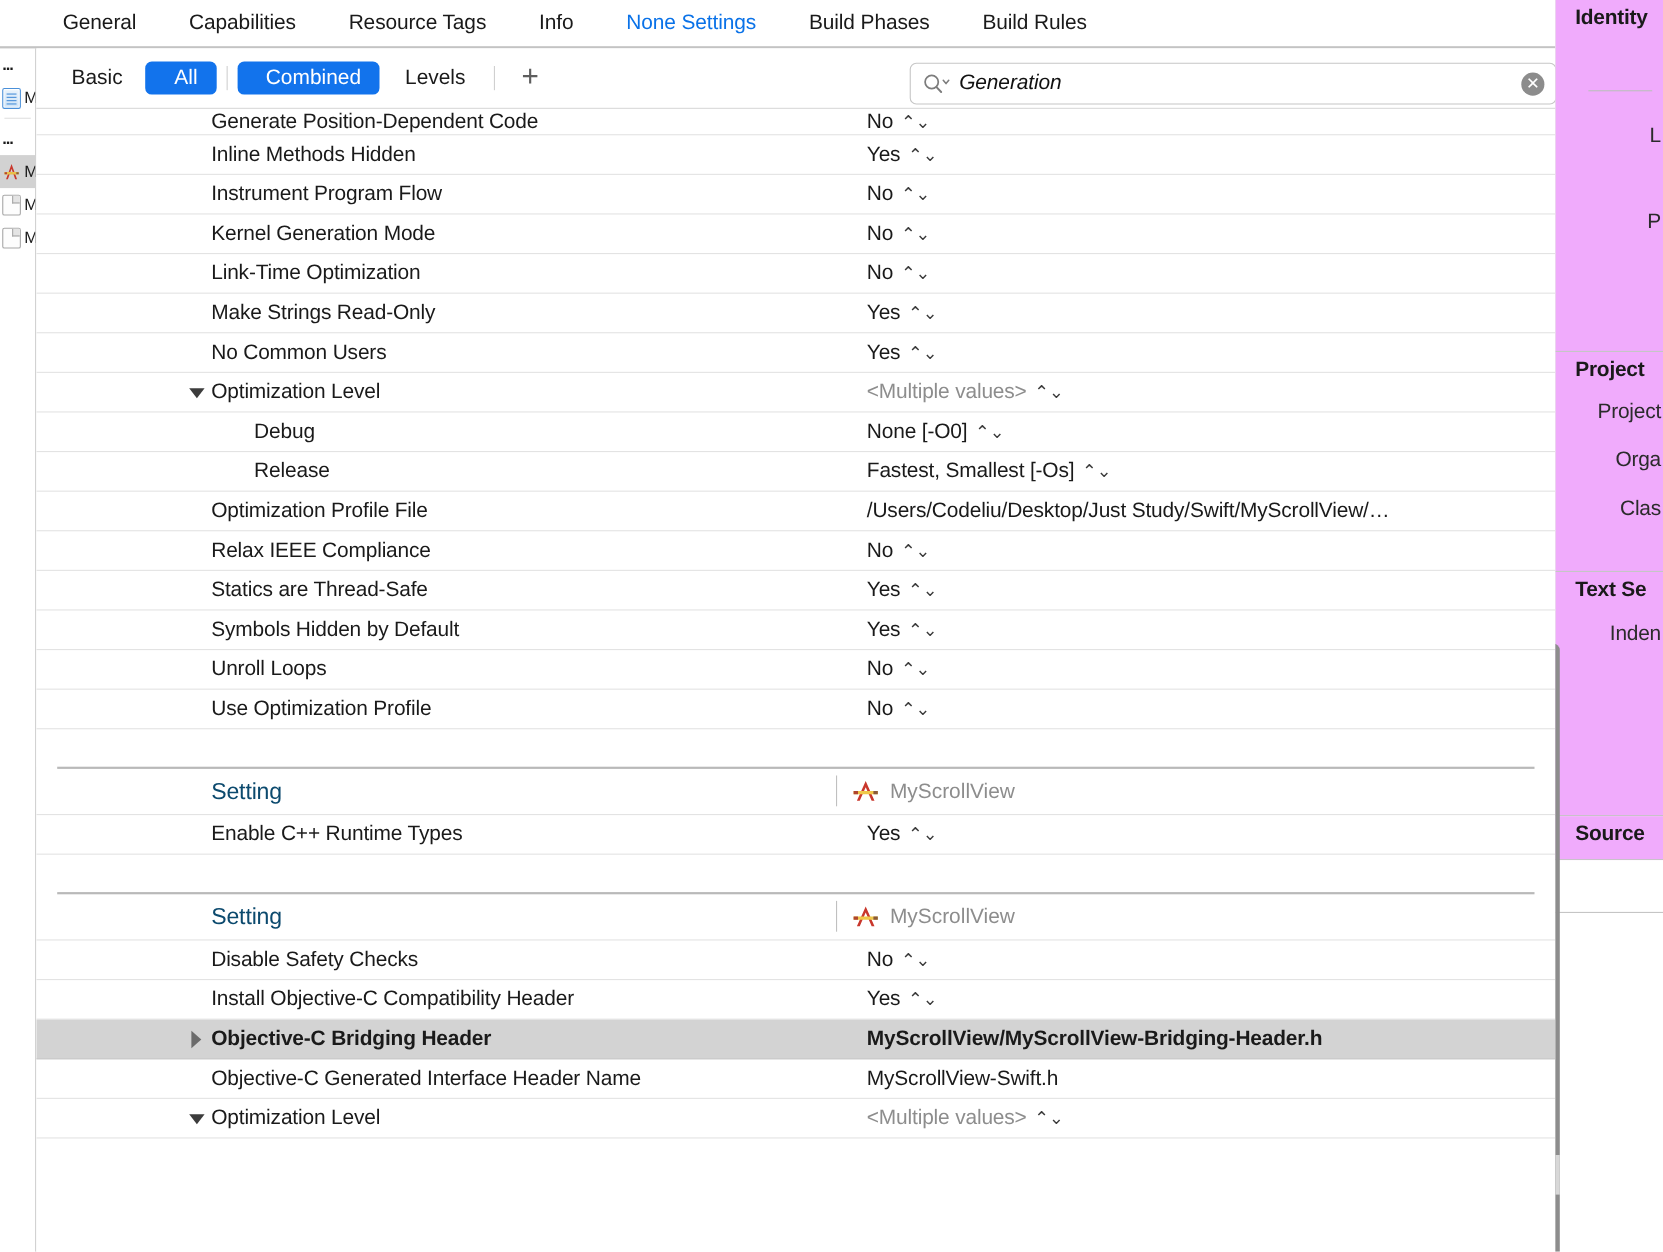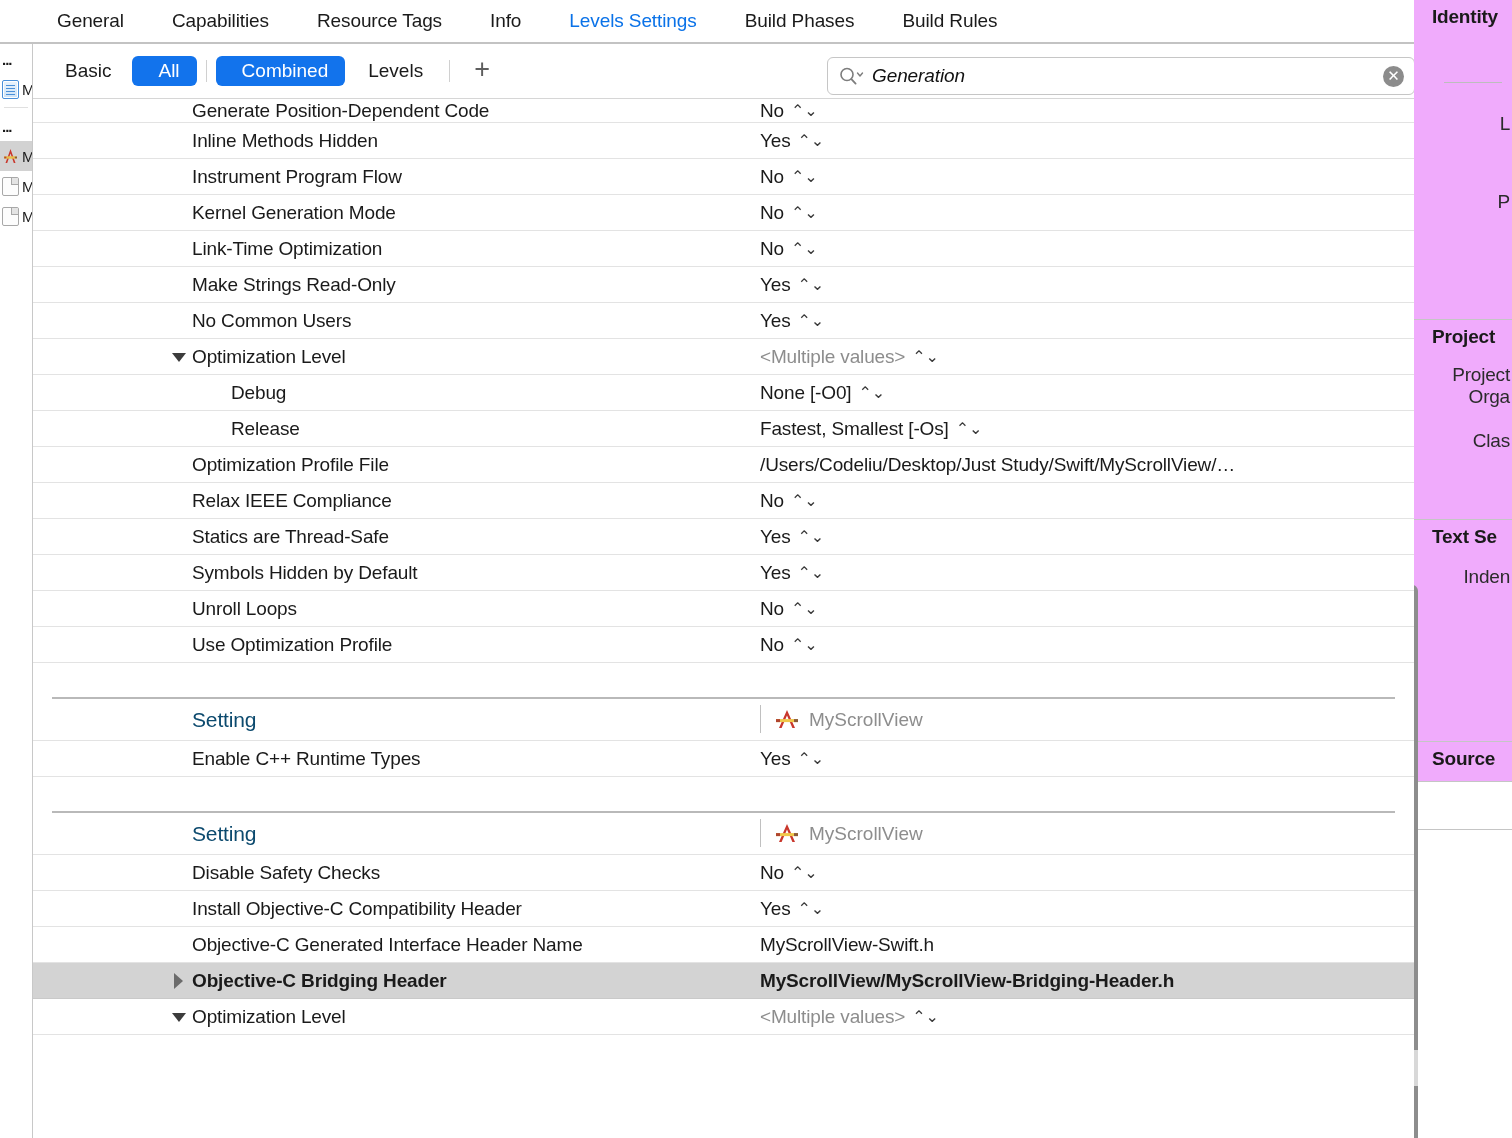--- a/index.html
+++ b/index.html
@@ -94,20 +94,21 @@
   }
 
   
   .tablewrap {
     position:absolute; left:33px; top:99px; width:1381px; height:1039px;
     background:#fff; overflow:hidden;
   }
   .row {
     position:relative; height:36px; display:flex; align-items:center;
     border-bottom:1px solid #e3e3e3;
+    gap:28px;
   }
   .row.first-clip { height:24px; align-items:flex-end; }
   .row.selected { background:#d3d3d3; border-bottom:1px solid #c9c9c9; }
   .row .name {
     width:727px; flex:0 0 727px; font-size:19px; color:#1a1a1a;
     padding-left:159px; letter-spacing:-.15px; white-space:nowrap;
     position:relative;
   }
   .row .name.indent1 { padding-left:198px; }
   .row.selected .name { font-weight:700; }
@@ -224,21 +225,21 @@
       <span class="nav-label">M</span>
     </div>
   </div>
 
   <div class="tabbar">
     <div style="width:33px"></div>
     <div class="tab">General</div>
     <div class="tab">Capabilities</div>
     <div class="tab">Resource Tags</div>
     <div class="tab">Info</div>
-    <div class="tab active">Levels Settings</div>
+    <div class="tab active">None Settings</div>
     <div class="tab">Build Phases</div>
     <div class="tab">Build Rules</div>
   </div>
   <div class="tabbar-underline"></div>
 
   <div class="filterbar">
     <div class="fb-basic">Basic</div>
     <div class="seg on">All</div>
     <div class="seg-div"></div>
     <div class="seg on">Combined</div>
@@ -422,31 +423,31 @@
           <span class="stepper">⌃⌄</span>
         </div>
     </div>
     <div class="row">
       <div class="name">Install Objective-C Compatibility Header</div>
       <div class="val">
           <span>Yes</span>
           <span class="stepper">⌃⌄</span>
         </div>
     </div>
-    <div class="row">
-      <div class="name">Objective-C Generated Interface Header Name</div>
-      <div class="val">
-          <span>MyScrollView-Swift.h</span>
-        </div>
-    </div>
     <div class="row selected">
       <span class="tri tri-right"></span>
       <div class="name">Objective-C Bridging Header</div>
       <div class="val">
           <span>MyScrollView/MyScrollView-Bridging-Header.h</span>
+        </div>
+    </div>
+    <div class="row">
+      <div class="name">Objective-C Generated Interface Header Name</div>
+      <div class="val">
+          <span>MyScrollView-Swift.h</span>
         </div>
     </div>
     <div class="row">
       <span class="tri tri-down"></span>
       <div class="name">Optimization Level</div>
       <div class="val">
           <span class="muted">&lt;Multiple values&gt;</span>
           <span class="stepper">⌃⌄</span>
         </div>
     </div>
@@ -459,21 +460,21 @@
     <div class="ins-pane" style="height:320px;">
       <div class="ins-title">Identity</div>
       <div class="ins-rule" style="margin-top:48px;"></div>
       <div class="ins-label" style="margin-top:30px;">L</div>
       <div class="ins-label" style="margin-top:56px;">P</div>
     </div>
 
     <div class="ins-pane" style="height:200px;">
       <div class="ins-title">Project</div>
       <div class="ins-label" style="margin-top:10px;">Project</div>
-      <div class="ins-label" style="">Orga</div>
+      <div class="ins-label" style="margin-top:22px;">Orga</div>
       <div class="ins-label" style="margin-top:22px;">Clas</div>
     </div>
 
     <div class="ins-pane" style="height:222px;">
       <div class="ins-title">Text Se</div>
       <div class="ins-label" style="margin-top:12px;">Inden</div>
     </div>
 
     <div class="ins-pane" style="height:40px;">
       <div class="ins-title">Source</div>

